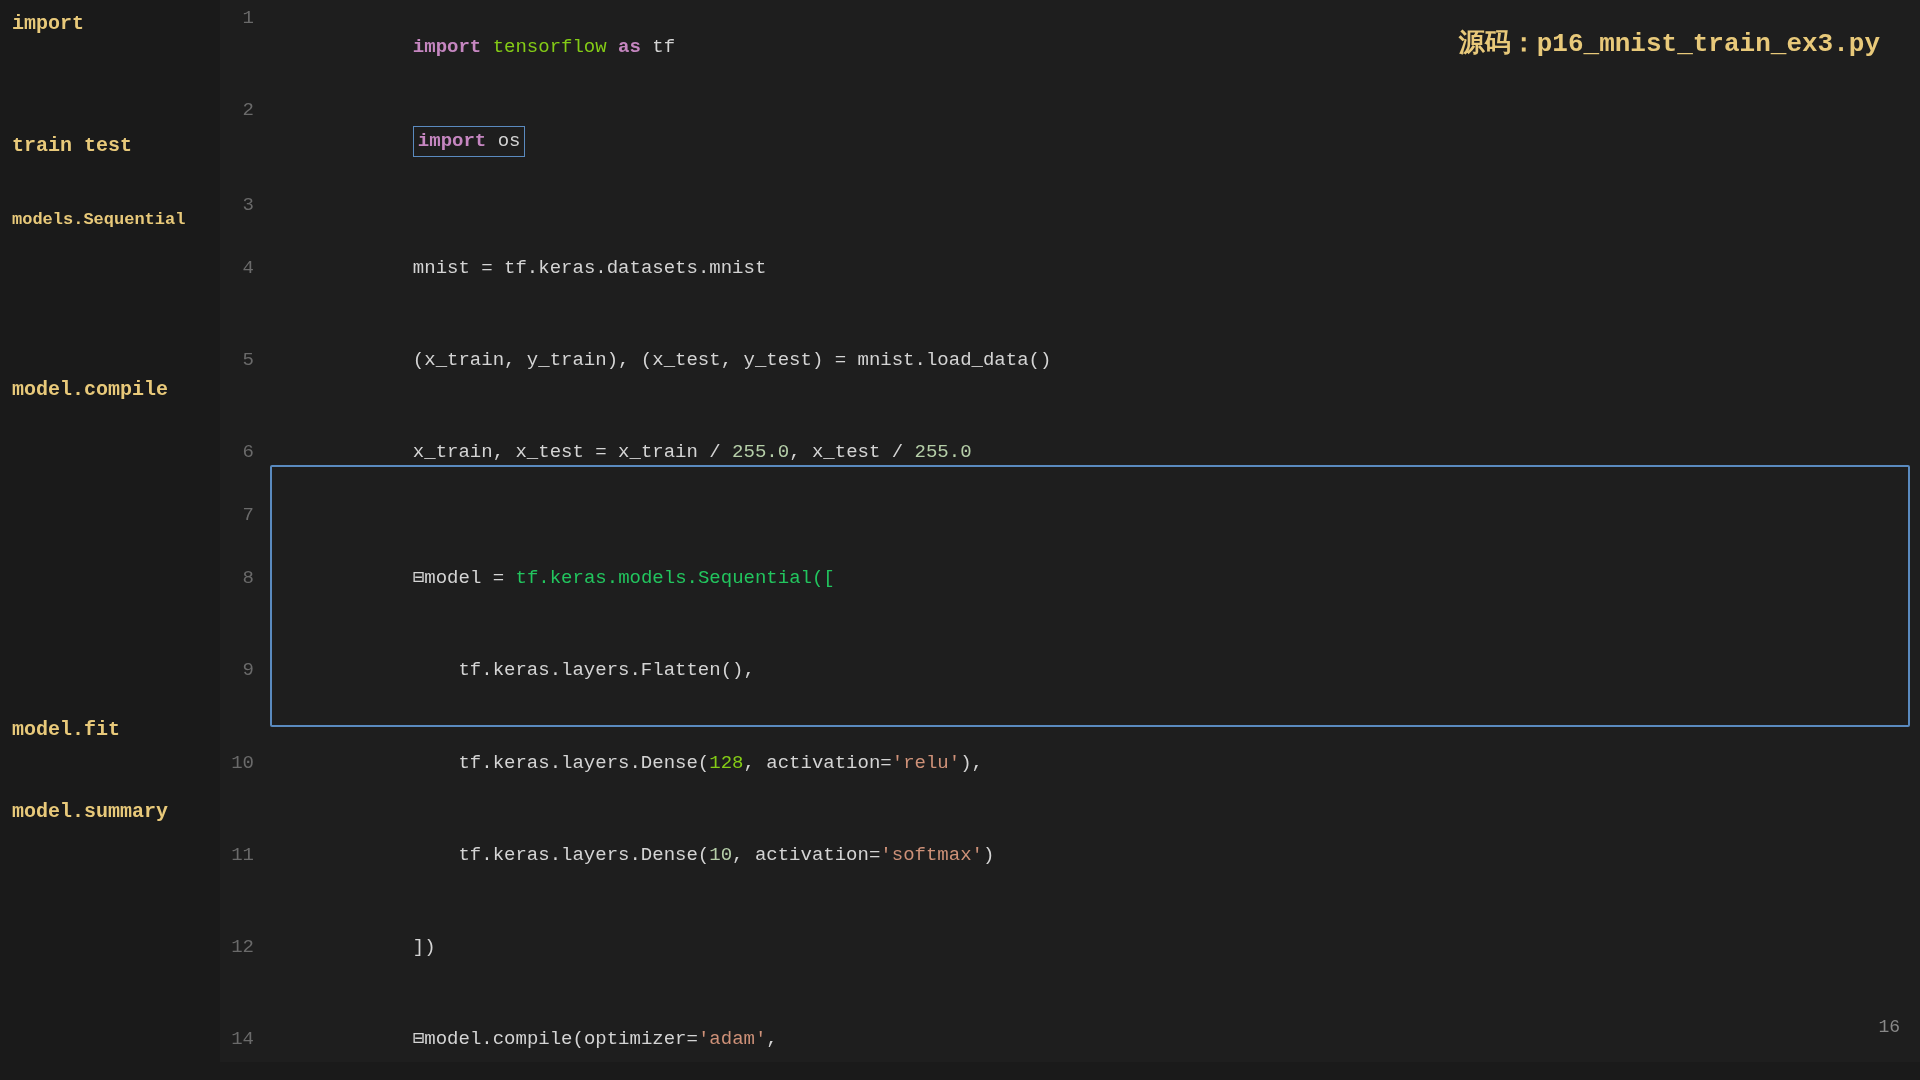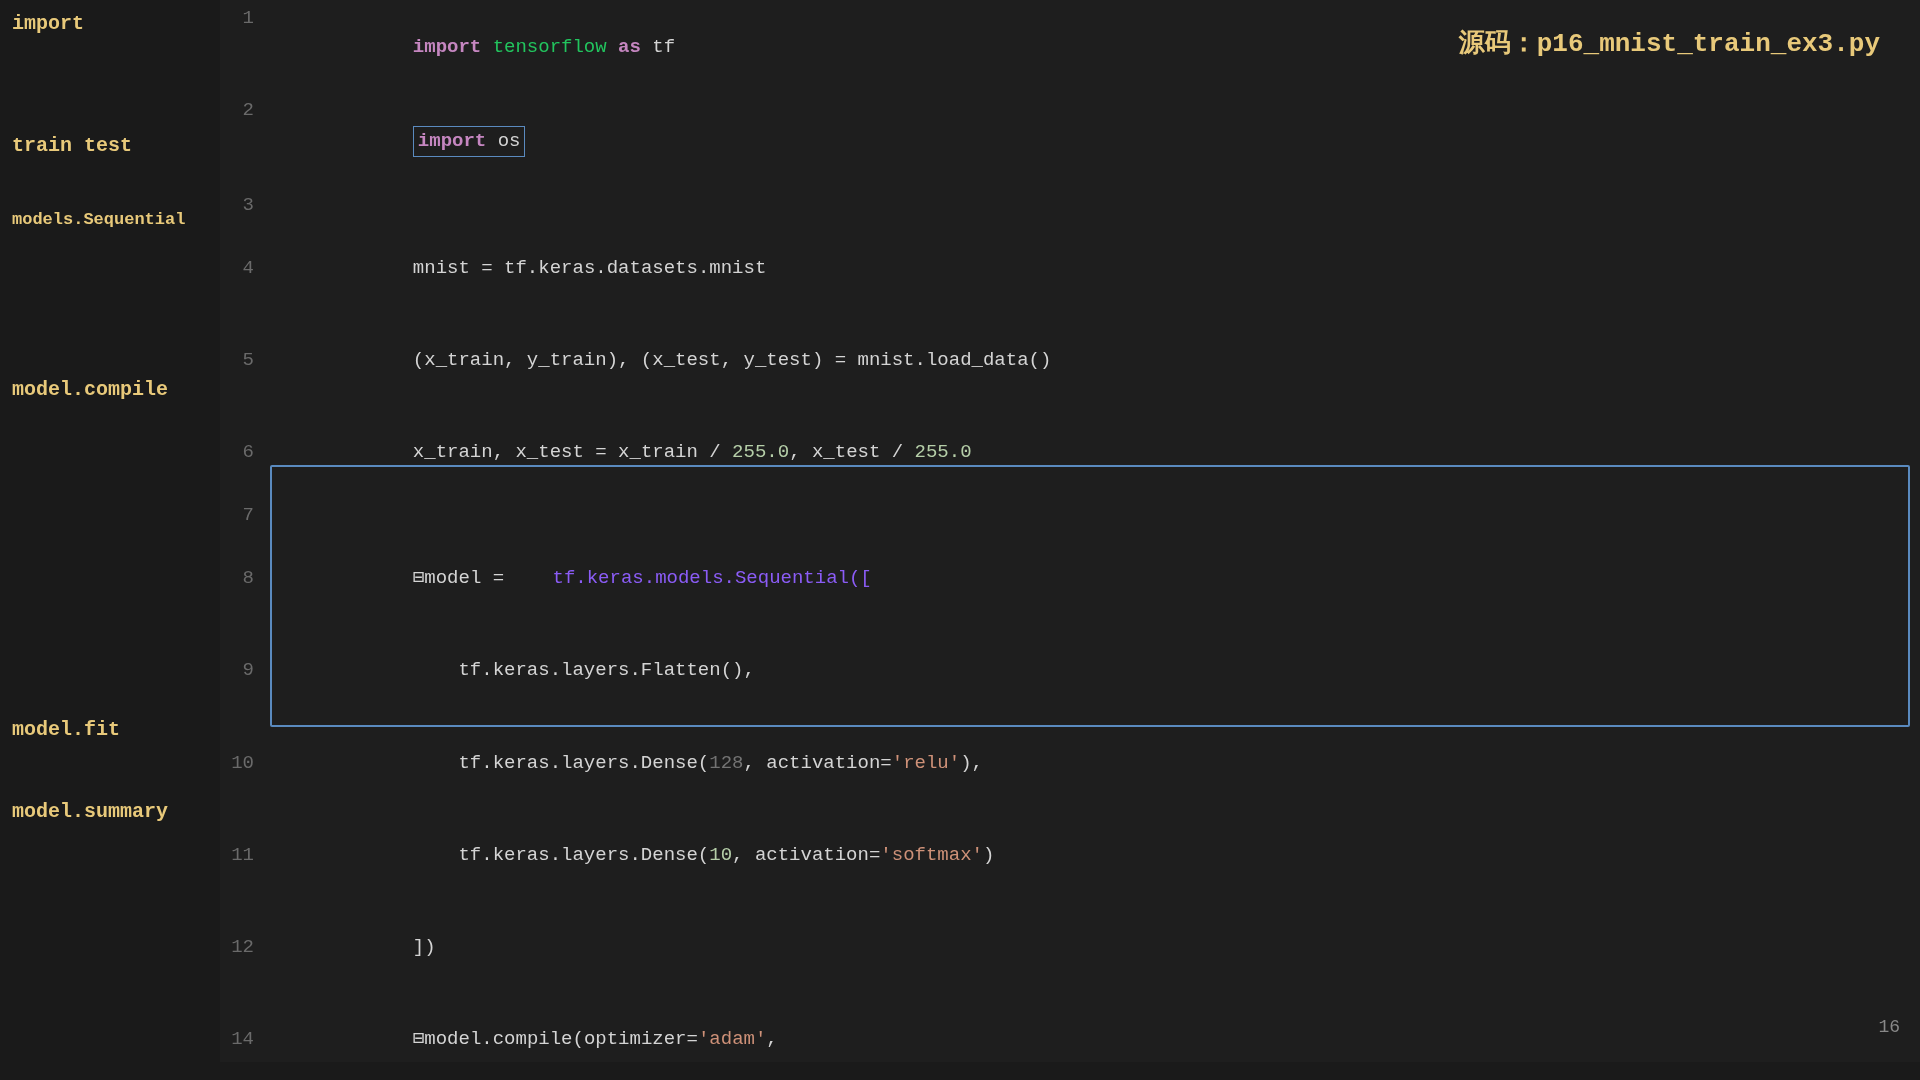--- a/index.html
+++ b/index.html
@@ -42,21 +42,21 @@
     <div style="position:absolute; bottom:25px; right:20px; color:#888; font-size:18px;">16</div>
 
     <div style="position:absolute; top:465px; left:50px; right:10px; height:262px; border:2px solid #5a8abf; border-radius:2px; pointer-events:none; z-index:2;"></div>
 
     <table style="width:100%; border-collapse:collapse; line-height:1.55; margin-top:0;">
       <tbody>
 
         <tr>
           <td style="width:50px; text-align:right; padding-right:16px; color:#6a6a6a; vertical-align:top; padding-top:4px; height:30px;">1</td>
           <td style="padding-left:6px; white-space:pre; color:#d4d4d4; height:30px; vertical-align:top; padding-top:4px;">
-            <span style="color:#c586c0; font-weight:bold;">import</span><span style="color:#22c55e;"> tensorflow </span><span style="color:#c586c0; font-weight:bold;">as</span><span style="color:#d4d4d4;"> tf</span>
+            <span style="color:#c586c0; font-weight:bold;">import</span><span style="color:#84cc16;"> tensorflow </span><span style="color:#c586c0; font-weight:bold;">as</span><span style="color:#d4d4d4;"> tf</span>
           </td>
         </tr>
 
         <tr>
           <td style="width:50px; text-align:right; padding-right:16px; color:#6a6a6a; vertical-align:top; height:30px; padding-top:4px;">2</td>
           <td style="padding-left:6px; white-space:pre; color:#d4d4d4; height:30px; vertical-align:top; padding-top:4px;">
             <span style="display:inline-block; border:1.5px solid #5a8abf; padding:0 4px; background:transparent;"><span style="color:#c586c0; font-weight:bold;">import</span><span style="color:#d4d4d4;"> os</span></span>
           </td>
         </tr>
 
@@ -87,35 +87,35 @@
         </tr>
 
         <tr>
           <td style="width:50px; text-align:right; padding-right:16px; color:#6a6a6a; height:30px; padding-top:4px;">7</td>
           <td style="height:30px;"> </td>
         </tr>
 
         <tr>
           <td style="width:50px; text-align:right; padding-right:16px; color:#6a6a6a; height:30px; padding-top:4px;">8</td>
           <td style="padding-left:6px; white-space:pre; height:30px; vertical-align:top; padding-top:4px;">
-            <span style="color:#d4d4d4;">⊟</span><span style="color:#d4d4d4;">model </span><span style="color:#d4d4d4;">= </span><span style="color:#8b5cf6;margin-left:37px;">tf.keras.models.Sequential([</span>
+            <span style="color:#d4d4d4;">⊟</span><span style="color:#d4d4d4;">model </span><span style="color:#d4d4d4;">= </span><span style="color:#22c55e;">tf.keras.models.Sequential([</span>
           </td>
         </tr>
 
         <tr>
           <td style="width:50px; text-align:right; padding-right:16px; color:#6a6a6a; height:30px; padding-top:4px;">9</td>
           <td style="padding-left:6px; white-space:pre; height:30px; vertical-align:top; padding-top:4px;">
             <span style="color:#d4d4d4;">    tf.keras.layers.Flatten(),</span>
           </td>
         </tr>
 
         <tr>
           <td style="width:50px; text-align:right; padding-right:16px; color:#6a6a6a; height:30px; padding-top:4px;">10</td>
           <td style="padding-left:6px; white-space:pre; height:30px; vertical-align:top; padding-top:4px;">
-            <span style="color:#d4d4d4;">    tf.keras.layers.Dense(</span><span style="color:#737373;">128</span><span style="color:#d4d4d4;">, activation=</span><span style="color:#ce9178;">'relu'</span><span style="color:#d4d4d4;">),</span>
+            <span style="color:#d4d4d4;">    tf.keras.layers.Dense(</span><span style="color:#84cc16;">128</span><span style="color:#d4d4d4;">, activation=</span><span style="color:#ce9178;">'relu'</span><span style="color:#d4d4d4;">),</span>
           </td>
         </tr>
 
         <tr>
           <td style="width:50px; text-align:right; padding-right:16px; color:#6a6a6a; height:30px; padding-top:4px;">11</td>
           <td style="padding-left:6px; white-space:pre; height:30px; vertical-align:top; padding-top:4px;">
             <span style="color:#d4d4d4;">    tf.keras.layers.Dense(</span><span style="color:#b5cea8;">10</span><span style="color:#d4d4d4;">, activation=</span><span style="color:#ce9178;text-align:right;">'softmax'</span><span style="color:#d4d4d4;">)</span>
           </td>
         </tr>
 

